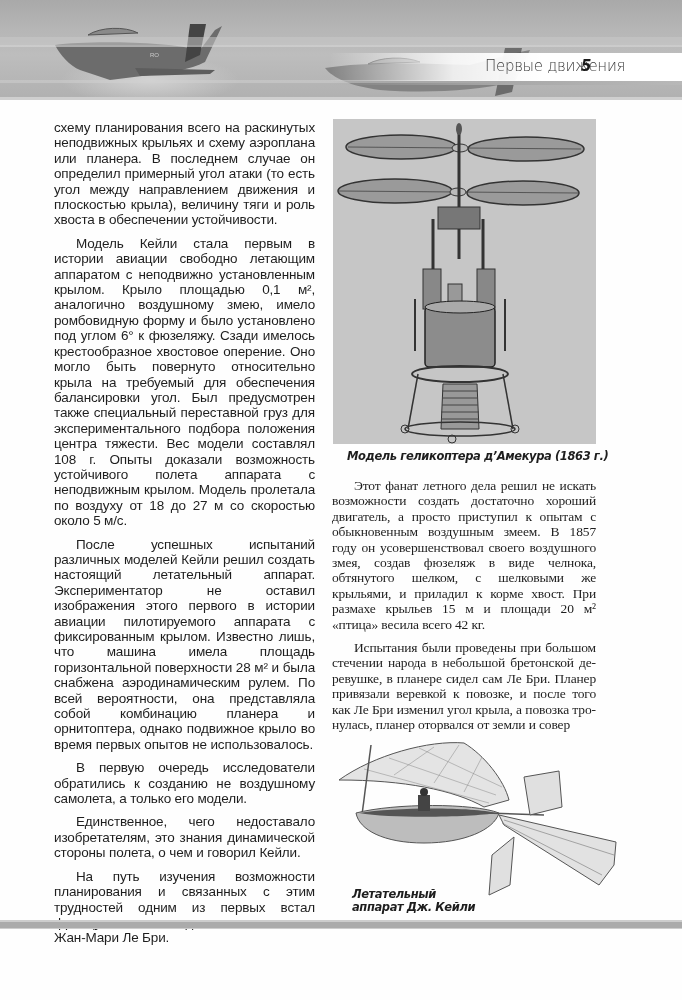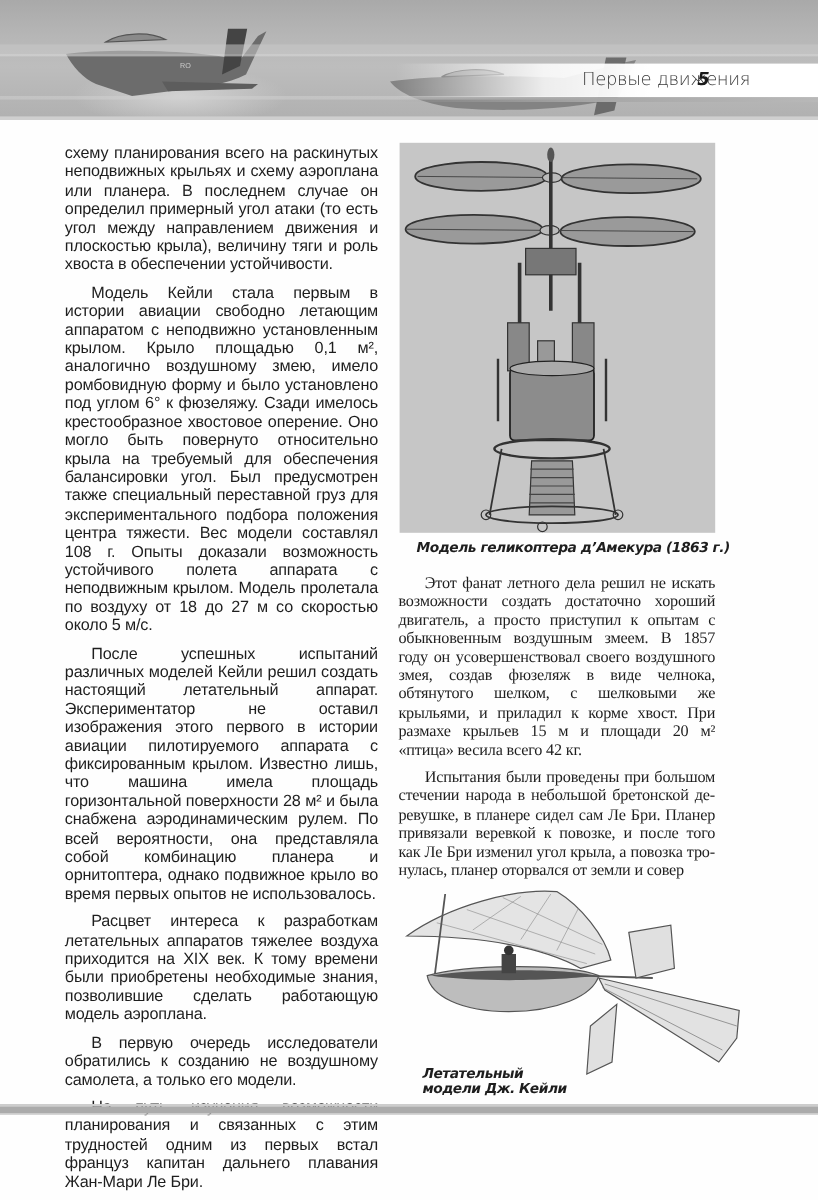--- a/index.html
+++ b/index.html
@@ -91,22 +91,22 @@
   <div class="title-bar-shadow"></div>
   <div class="bottom-line"></div>
 </div>
 <div class="chapter-title">Первые движения</div>
 <div class="page-number">5</div>
 
 <div class="col col-left">
   <p class="first">схему планирования всего на раскинутых неподвижных крыльях и схему аэроплана или планера. В последнем случае он определил примерный угол атаки (то есть угол между на­правлением движения и плоскостью крыла), величину тяги и роль хвоста в обеспечении устойчивости.</p>
   <p class="indent">Модель Кейли стала первым в истории авиации свободно летающим аппаратом с не­подвижно установленным крылом. Крыло пло­щадью 0,1 м², аналогично воздушному змею, имело ромбовидную форму и было установ­лено под углом 6° к фюзеляжу. Сзади имелось крестообразное хвостовое оперение. Оно мог­ло быть повернуто относительно крыла на тре­буемый для обеспечения балансировки угол. Был предусмотрен также специальный пере­ставной груз для экспериментального под­бора положения центра тяжести. Вес модели составлял 108 г. Опыты доказали возможность устойчивого полета аппарата с неподвижным крылом. Модель пролетала по воздуху от 18 до 27 м со скоростью около 5 м/с.</p>
   <p class="indent">После успешных испытаний различных моделей Кейли решил создать настоящий ле­тательный аппарат. Экспериментатор не оста­вил изображения этого первого в истории авиации пилотируемого аппарата с фиксиро­ванным крылом. Известно лишь, что машина имела площадь горизонтальной поверхности 28 м² и была снабжена аэродинамическим ру­лем. По всей вероятности, она представляла собой комбинацию планера и орнитоптера, однако подвижное крыло во время первых опытов не использовалось.</p>
-  <p class="indent">Расцвет интереса к разработкам летатель­ных аппаратов тяжелее воздуха приходится на XIX век. К тому времени были приобретены необходимые знания, позволившие сделать работающую модель аэроплана.</p>
   <p class="indent">В первую очередь исследователи обра­тились к созданию не воздушному самолета, а только его модели.</p>
+  <p class="indent">Единственное, чего недоставало изобрета­телям, это знания динамической стороны по­лета, о чем и говорил Кейли.</p>
   <p class="indent">На путь изучения возможности планиро­вания и связанных с этим трудностей одним из первых встал француз капитан дальнего плавания Жан-Мари Ле Бри.</p>
 </div>
 
 <div class="fig-heli">
   <svg width="263" height="325" viewBox="0 0 263 325">
 
     <ellipse cx="68" cy="28" rx="55" ry="12" fill="#9a9a9a" stroke="#333" stroke-width="1.5"></ellipse>
     <ellipse cx="193" cy="30" rx="58" ry="12" fill="#9a9a9a" stroke="#333" stroke-width="1.5"></ellipse>
     <line x1="15" y1="28" x2="248" y2="30" stroke="#444" stroke-width="0.8"></line>
     <ellipse cx="127" cy="29" rx="8" ry="4" fill="#bbb" stroke="#333"></ellipse>
@@ -184,18 +184,18 @@
 
     <path d="M158,130 L180,112 L176,160 L155,170 Z" fill="#e0e0e0" stroke="#555"></path>
 
     <path d="M165,90 L282,117 L280,140 L265,160 L170,100 Z" fill="#e2e2e2" stroke="#555"></path>
     <line x1="170" y1="95" x2="280" y2="130" stroke="#777" stroke-width="0.6"></line>
     <line x1="168" y1="98" x2="268" y2="150" stroke="#777" stroke-width="0.6"></line>
   </svg>
 </div>
 <div class="caption caption-cayley">
   <div>Летательный</div>
-  <div>модели Дж. Кейли</div>
+  <div>аппарат Дж. Кейли</div>
 </div>
 
 <div class="footer-line-top"></div>
 <div class="footer-band"></div>
 <div class="footer-line-bot"></div>
 
 </body></html>

